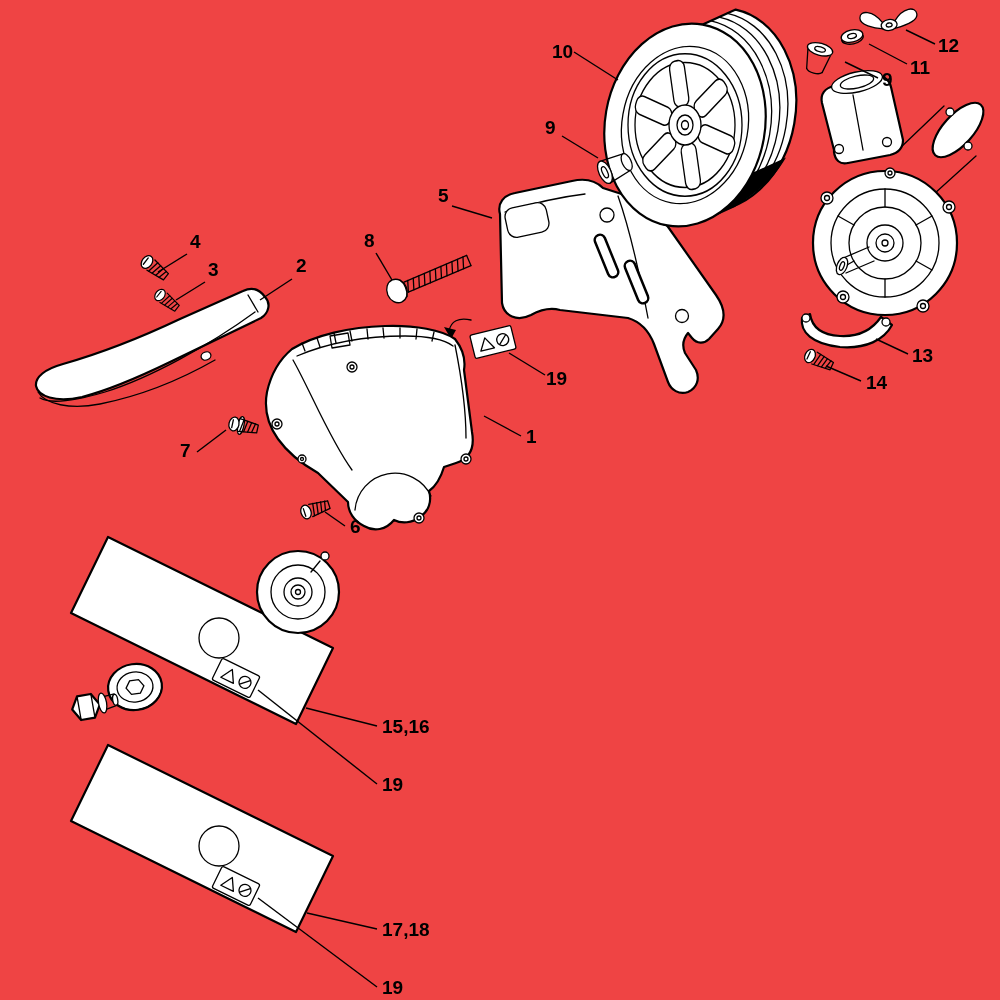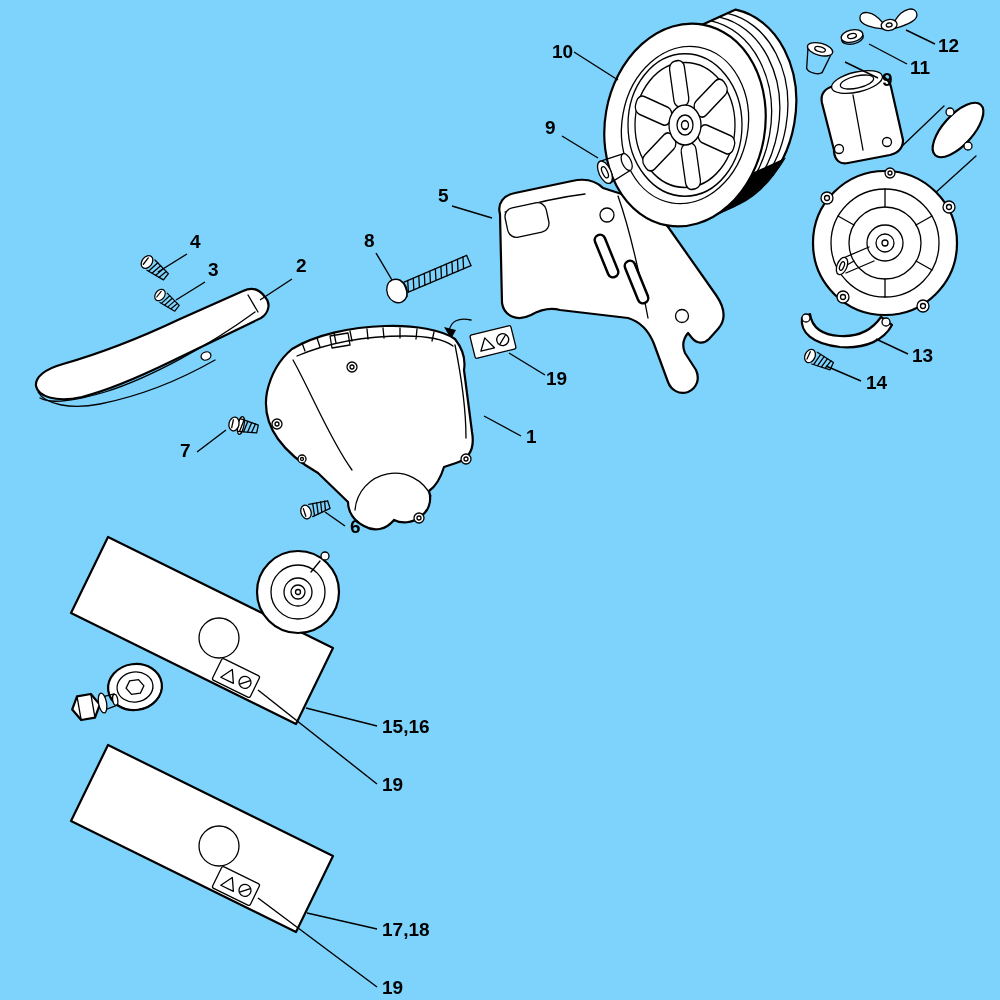--- a/index.html
+++ b/index.html
@@ -1,16 +1,16 @@
 <!DOCTYPE html>
 <html><head>
 <meta charset="utf-8">
 <style>
   html,body{margin:0;padding:0;background:#ffffff;}
-  .canvas{position:relative;width:1000px;height:1000px;background:#7dd3fc;overflow:hidden;}
+  .canvas{position:relative;width:1000px;height:1000px;background:#ef4444;overflow:hidden;}
   svg{display:block;}
   .ol   {fill:#ffffff;stroke:#000000;stroke-width:2.2;stroke-linejoin:round;}
   .thin {fill:none;stroke:#000000;stroke-width:1.3;stroke-linecap:round;stroke-linejoin:round;}
   .thinw{fill:#ffffff;stroke:#000000;stroke-width:1.3;}
   .blk  {fill:#000000;stroke:none;}
   .lead {stroke:#000000;stroke-width:1.4;fill:none;}
   .lbl  {font-family:"Liberation Sans",sans-serif;font-size:19px;font-weight:bold;fill:#000000;}
   .capb {stroke:#000000;stroke-width:13;stroke-linecap:round;}
   .capw {stroke:#ffffff;stroke-width:8;stroke-linecap:round;}
 </style>

